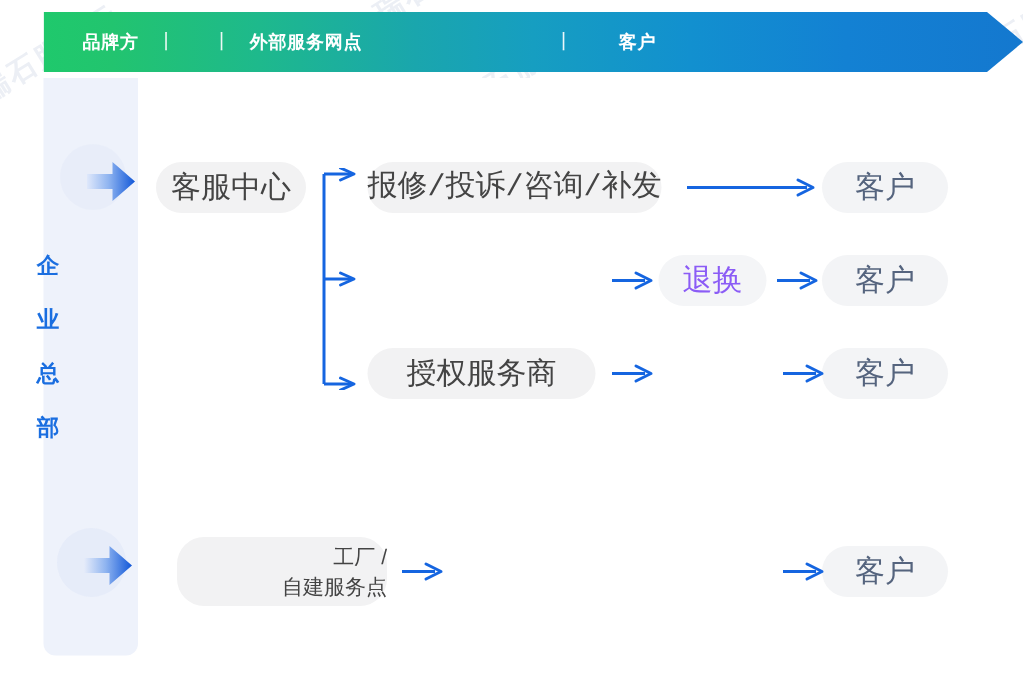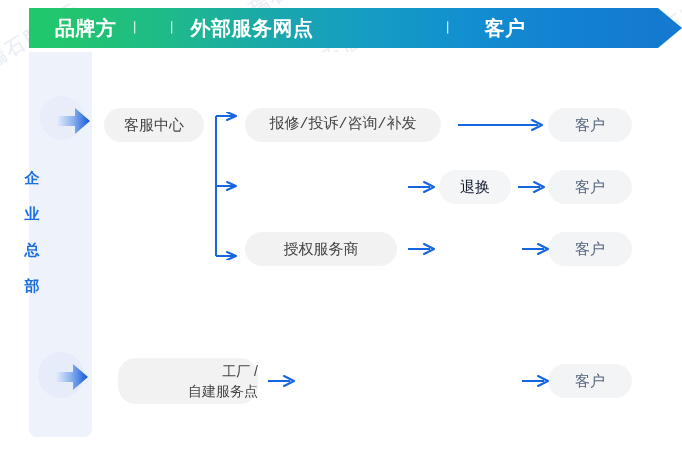--- a/index.html
+++ b/index.html
@@ -64,21 +64,21 @@
     position: absolute;
     left: 0; top: 0;
     width: 100%; height: 100%;
     display: flex;
     align-items: center;
     padding-left: 26px;
     box-sizing: border-box;
   }
   .ribbon-label {
     color: #ffffff;
-    font-size: 20px;
+    font-size: 12px;
     font-weight: 700;
     letter-spacing: 0.5px;
     white-space: nowrap;
   }
   .ribbon-sep {
     color: #ffffff;
     font-size: 13px;
     font-weight: 400;
     margin: 0 12px;
     opacity: 0.92;
@@ -146,36 +146,36 @@
     width: 682px; height: 456px;
     z-index: 6;
   }
   .node {
     position: absolute;
     display: flex;
     align-items: center;
     justify-content: center;
     box-sizing: border-box;
     border-radius: 18px;
-    font-size: 15px;
+    font-size: 20px;
     white-space: nowrap;
     text-align: center;
     line-height: 1.35;
   }
   .node.gray {
     background: #f2f2f3;
     color: #444444;
   }
   .node.gray-blue {
     background: #f3f4f6;
     color: #55647e;
   }
   .node.plain {
     background: #f4f5f7;
-    color: #0f172a;
+    color: #8b5cf6;
   }
   .node.two-line {
     line-height: 1.45;
     font-size: 14px;
   }
 
   
   .arrow-svg { position: absolute; z-index: 6; }
 </style>
 </head>

